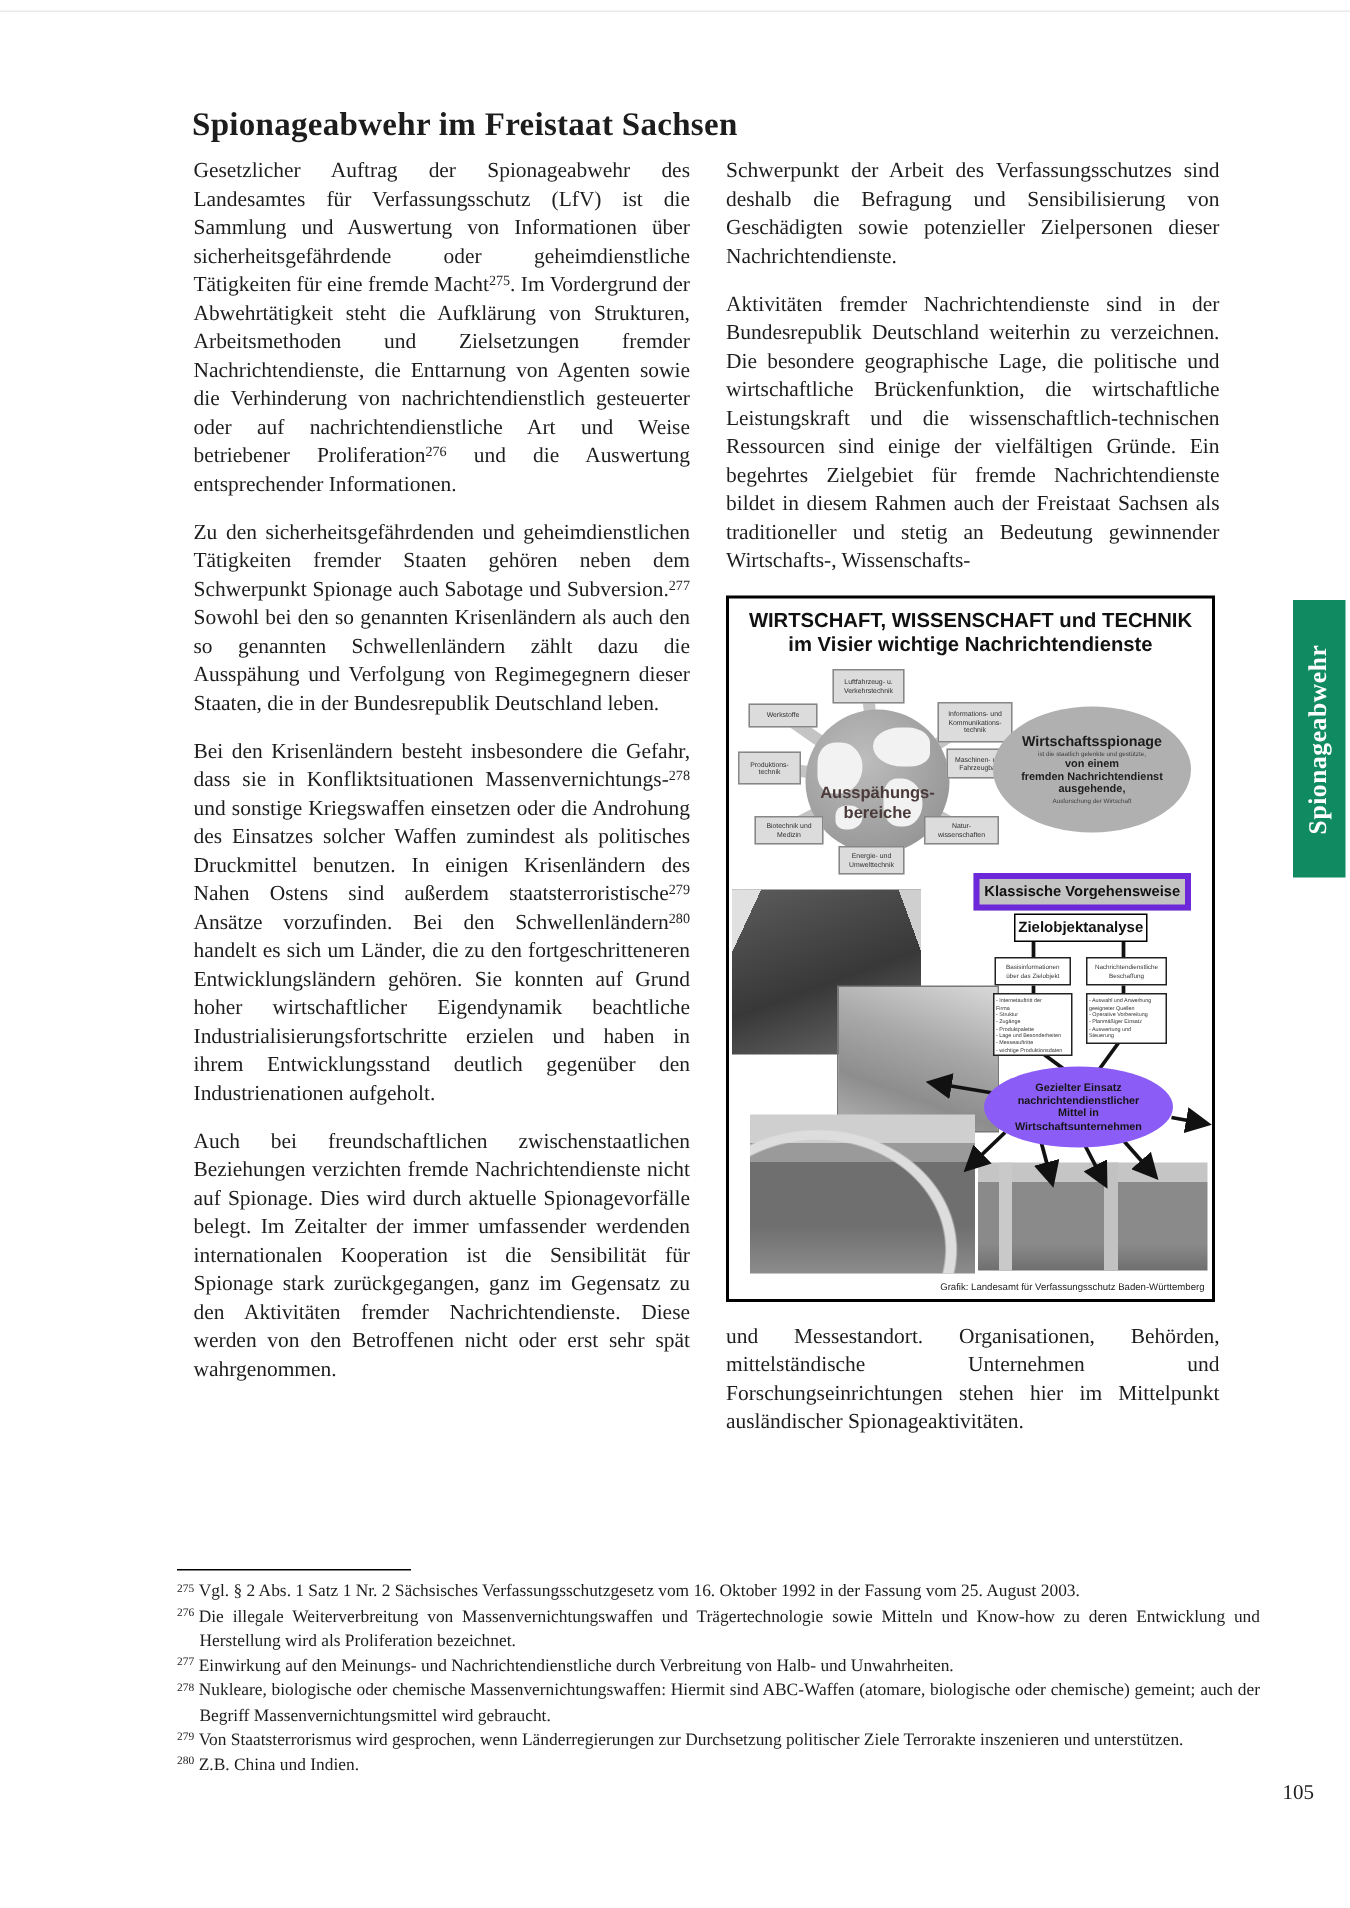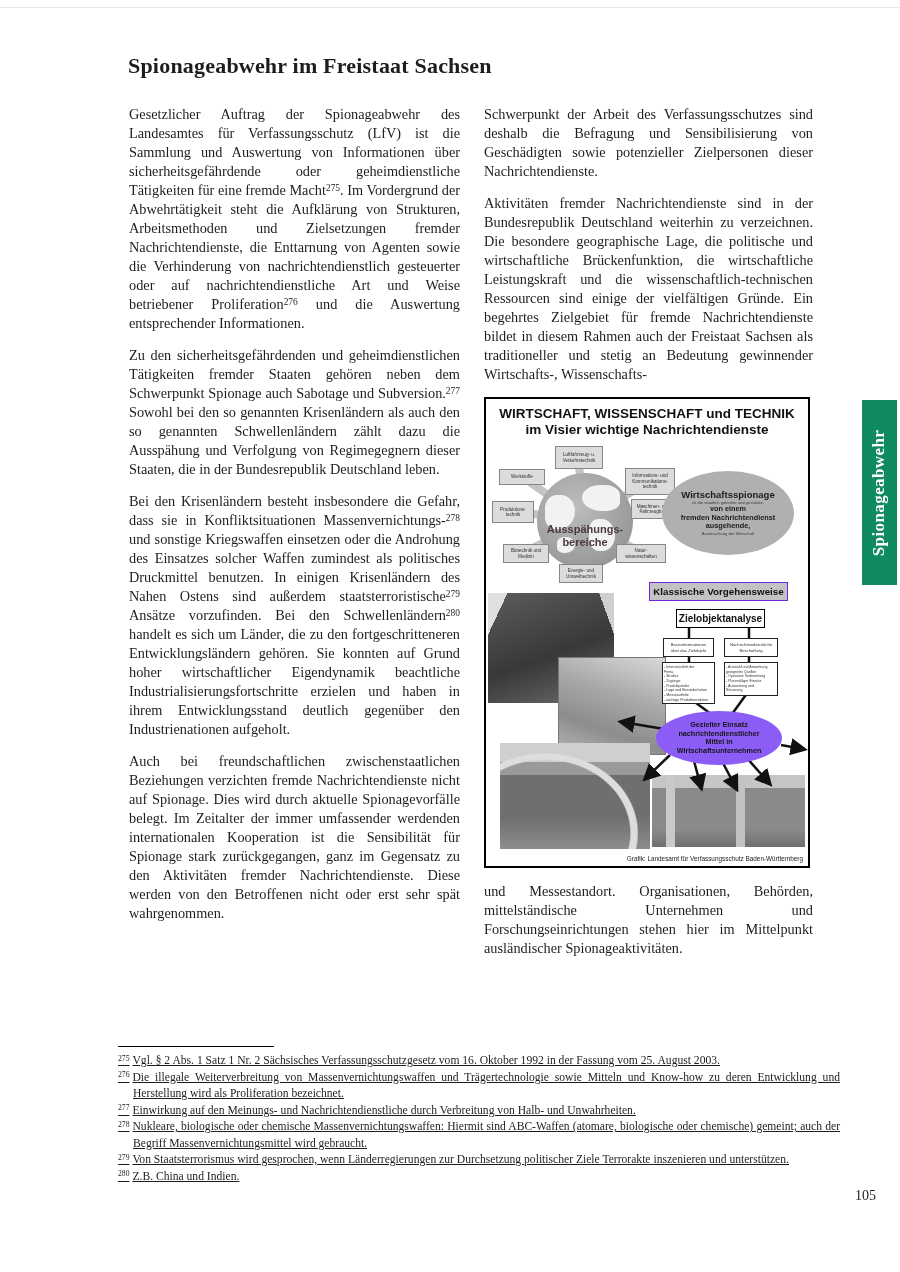--- a/index.html
+++ b/index.html
@@ -1,20 +1,20 @@
 <!DOCTYPE html>
 <html><head>
 <meta charset="utf-8">
 <style>
   html,body{margin:0;padding:0;background:#ffffff;}
   .page{position:relative;width:900px;height:1272px;background:#fff;overflow:hidden;
         font-family:"Liberation Serif",serif;color:#1d1d1d;}
   .scan-line{position:absolute;top:7px;left:0;width:100%;height:1px;background:#e9e9e9;}
 
-  .page-title{position:absolute;left:128px;top:38px;width:520px;
+  .page-title{position:absolute;left:128px;top:55px;width:520px;
       font-size:22px;font-weight:bold;letter-spacing:.2px;}
 
   .col{position:absolute;top:105px;font-size:14.3px;line-height:19px;text-align:justify;}
   .col-left{left:129px;width:331px;}
   .col-right{left:484px;width:329px;}
   .col p{margin:0 0 13px 0;}
   sup{font-size:.66em;vertical-align:baseline;position:relative;top:-.45em;line-height:0;}
 
   
   .figure{position:relative;width:322px;height:467px;border:2px solid #000;
@@ -44,21 +44,21 @@
   .s7{left:13px;top:70px;width:44px;height:14px;}
 
   .ws-ellipse{position:absolute;left:176px;top:72px;width:132px;height:84px;border-radius:50%;
       background:#b0b0b0;z-index:3;display:flex;flex-direction:column;align-items:center;
       justify-content:center;text-align:center;color:#1c1c1c;}
   .ws-h{font-weight:bold;font-size:9.5px;line-height:10px;}
   .ws-small{font-size:4.2px;line-height:5px;color:#3c3c3c;}
   .ws-body{font-weight:bold;font-size:7.3px;line-height:8.5px;white-space:pre-line;}
 
   .method-header{position:absolute;left:163px;top:183px;width:137px;height:17px;z-index:3;
-      background:#c3c3c3;border:1px solid #6d28d9;display:flex;align-items:center;justify-content:center;
+      background:#c3c3c3;border:4px solid #6d28d9;display:flex;align-items:center;justify-content:center;
       font-weight:bold;font-size:9.8px;color:#111;}
   .analysis-box{position:absolute;left:190px;top:210px;width:87px;height:17px;z-index:3;
       background:#fff;border:1.5px solid #000;display:flex;align-items:center;justify-content:center;
       font-weight:bold;font-size:10px;color:#111;}
   .mini-box{position:absolute;z-index:3;background:#fff;border:1px solid #222;
       display:flex;align-items:center;justify-content:center;text-align:center;
       font-size:4.2px;line-height:1.25;color:#333;white-space:pre-line;}
   .info-l{left:177px;top:239px;width:49px;height:17px;}
   .info-r{left:238px;top:239px;width:52px;height:17px;}
   .detail-box{position:absolute;z-index:3;background:#fff;border:1px solid #222;padding:2px 1px;
@@ -85,21 +85,21 @@
                  linear-gradient(180deg,#c5c5c5 0 18%,#8a8a8a 18% 75%,#6f6f6f);}
   .fig-credit{position:absolute;right:5px;top:450px;z-index:4;font-size:6.4px;color:#222;}
 
   
   .side-tab{position:absolute;left:862px;top:400px;width:35px;height:185px;background:#108a60;
       display:flex;align-items:center;justify-content:center;}
   .side-tab span{transform:rotate(-90deg);white-space:nowrap;color:#fff;font-weight:bold;
       font-size:17px;font-family:"Liberation Serif",serif;letter-spacing:.4px;}
 
   
-  .footnotes{position:absolute;left:118px;top:1046px;width:722px;font-size:11.6px;line-height:16.5px;text-decoration:underline;}
+  .footnotes{position:absolute;left:118px;top:1046px;width:722px;font-size:11.6px;line-height:16.5px;}
   .fn-rule{width:156px;height:1px;background:#000;margin-bottom:6px;}
   .fn{padding-left:15px;text-indent:-15px;text-align:justify;}
   .fn sup{margin-right:3px;}
 
   .page-number{position:absolute;left:855px;top:1188px;font-size:14px;color:#1d1d1d;}
 </style>
 </head>
 <body>
 
 <div class="page">

